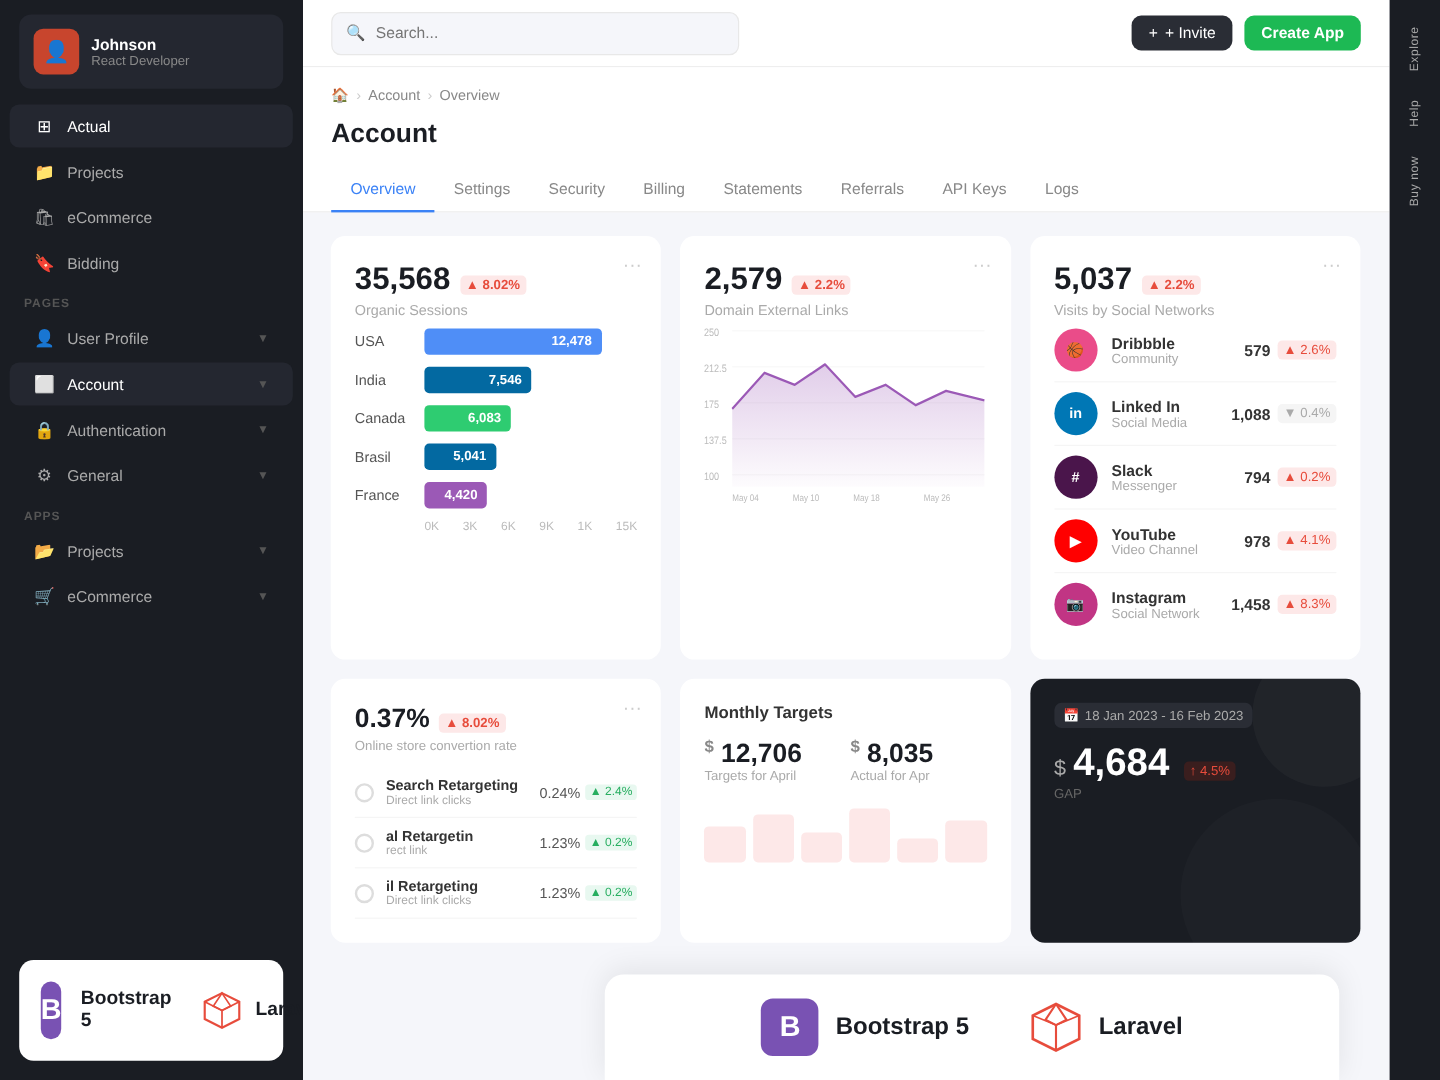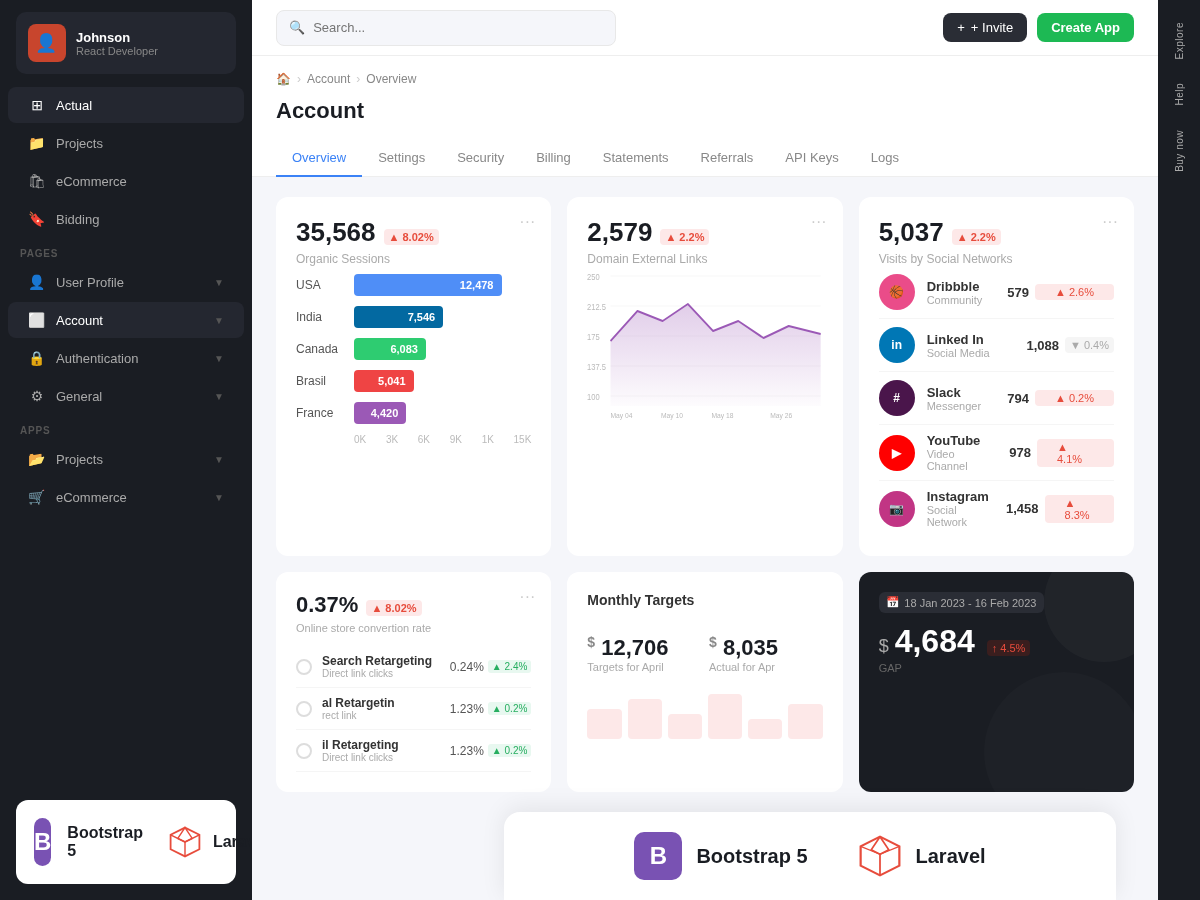--- a/index.html
+++ b/index.html
@@ -297,21 +297,21 @@
     .social-icon {
       width: 36px; height: 36px;
       border-radius: 50%;
       display: flex; align-items: center; justify-content: center;
       font-size: 16px;
       flex-shrink: 0;
     }
     .social-name { font-size: 13px; font-weight: 600; color: #333; }
     .social-type { font-size: 11px; color: #aaa; }
     .social-count { margin-left: auto; font-size: 13px; font-weight: 600; color: #333; }
-    .social-badge-up { font-size: 11px; color: #e74c3c; background: #fde8e8; border-radius: 4px; padding: 2px 20px; margin-left: 6px; }
+    .social-badge-up { font-size: 11px; color: #e74c3c; background: #fde8e8; border-radius: 4px; padding: 2px 5px; margin-left: 6px; }
     .social-badge-down { font-size: 11px; color: #aaa; background: #f5f5f5; border-radius: 4px; padding: 2px 5px; margin-left: 6px; }
 
     
     .conversion-card {
       background: #fff;
       border-radius: 12px;
       padding: 20px;
       position: relative;
     }
     .conv-value {
@@ -349,21 +349,21 @@
       padding: 20px;
     }
     .targets-title { font-size: 14px; font-weight: 600; color: #333; margin-bottom: 12px; }
     .target-row {
       display: grid;
       grid-template-columns: 1fr 1fr;
       gap: 8px;
       margin-bottom: 8px;
     }
     .target-item {}
-    .target-val { font-size: 22px; font-weight: 700; color: #1a1d23; margin-top: 14px; }
+    .target-val { font-size: 22px; font-weight: 700; color: #1a1d23; }
     .target-label { font-size: 11px; color: #aaa; }
 
     
     .dark-card {
       background: #1a1d23;
       border-radius: 12px;
       padding: 20px;
       position: relative;
       overflow: hidden;
     }
@@ -580,21 +580,21 @@
     <span class="bar-label">Canada</span>
     <div class="bar-track">
       <div class="bar-fill" style="width:40.553333333333335%; background:#2ecc71;">
         <span class="bar-val">6,083</span>
       </div>
     </div>
   </div>
               <div class="bar-row">
     <span class="bar-label">Brasil</span>
     <div class="bar-track">
-      <div class="bar-fill" style="width:33.60666666666667%; background:#ef4444;">
+      <div class="bar-fill" style="width:33.60666666666667%; background:#0369a1;">
         <span class="bar-val">5,041</span>
       </div>
     </div>
   </div>
               <div class="bar-row">
     <span class="bar-label">France</span>
     <div class="bar-track">
       <div class="bar-fill" style="width:29.46666666666667%; background:#9b59b6;">
         <span class="bar-val">4,420</span>
       </div>

